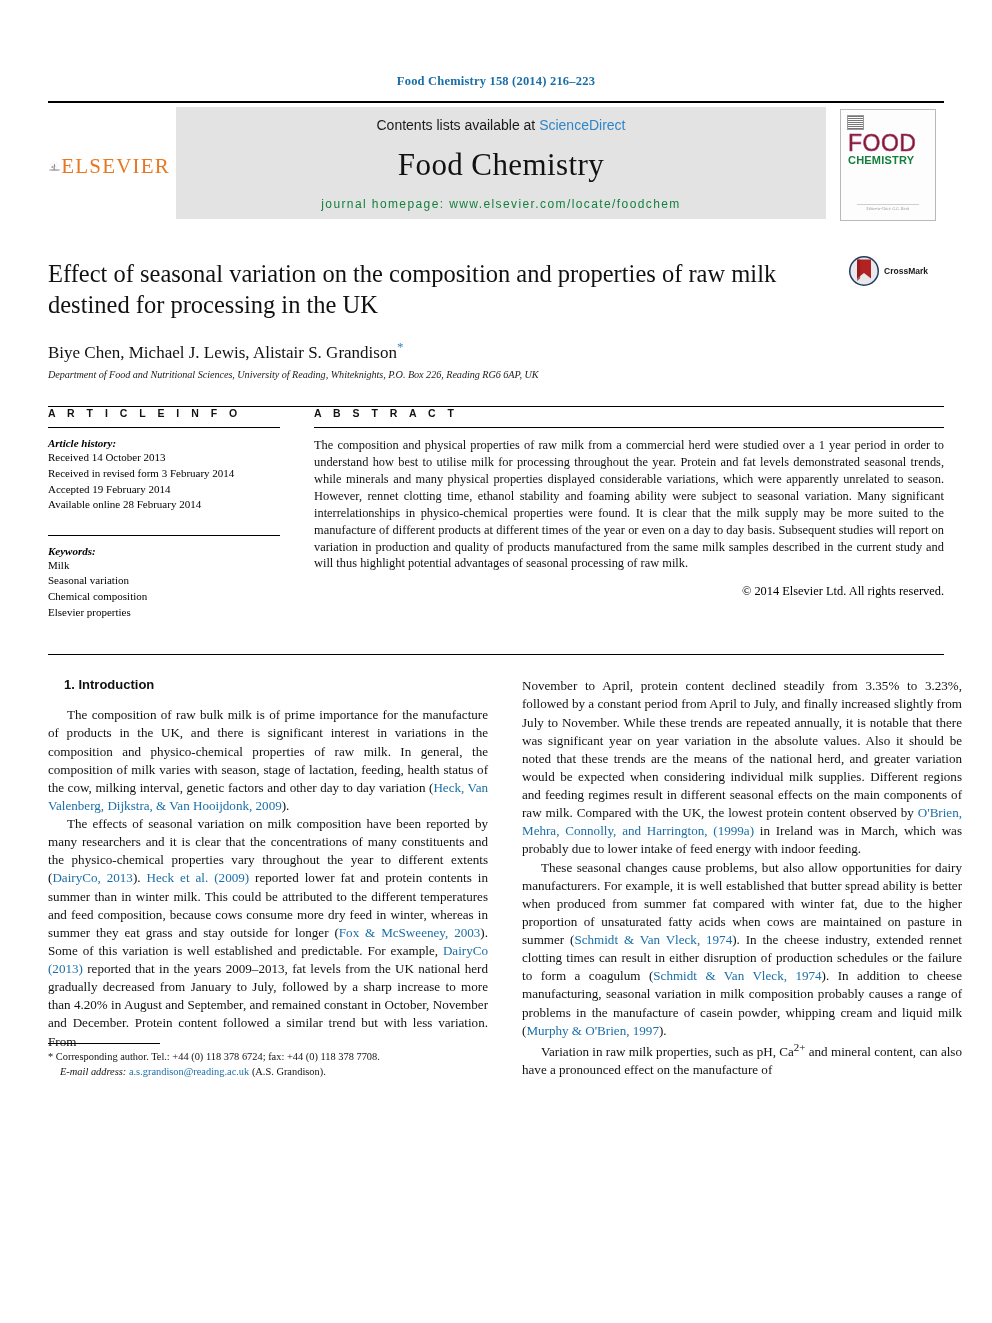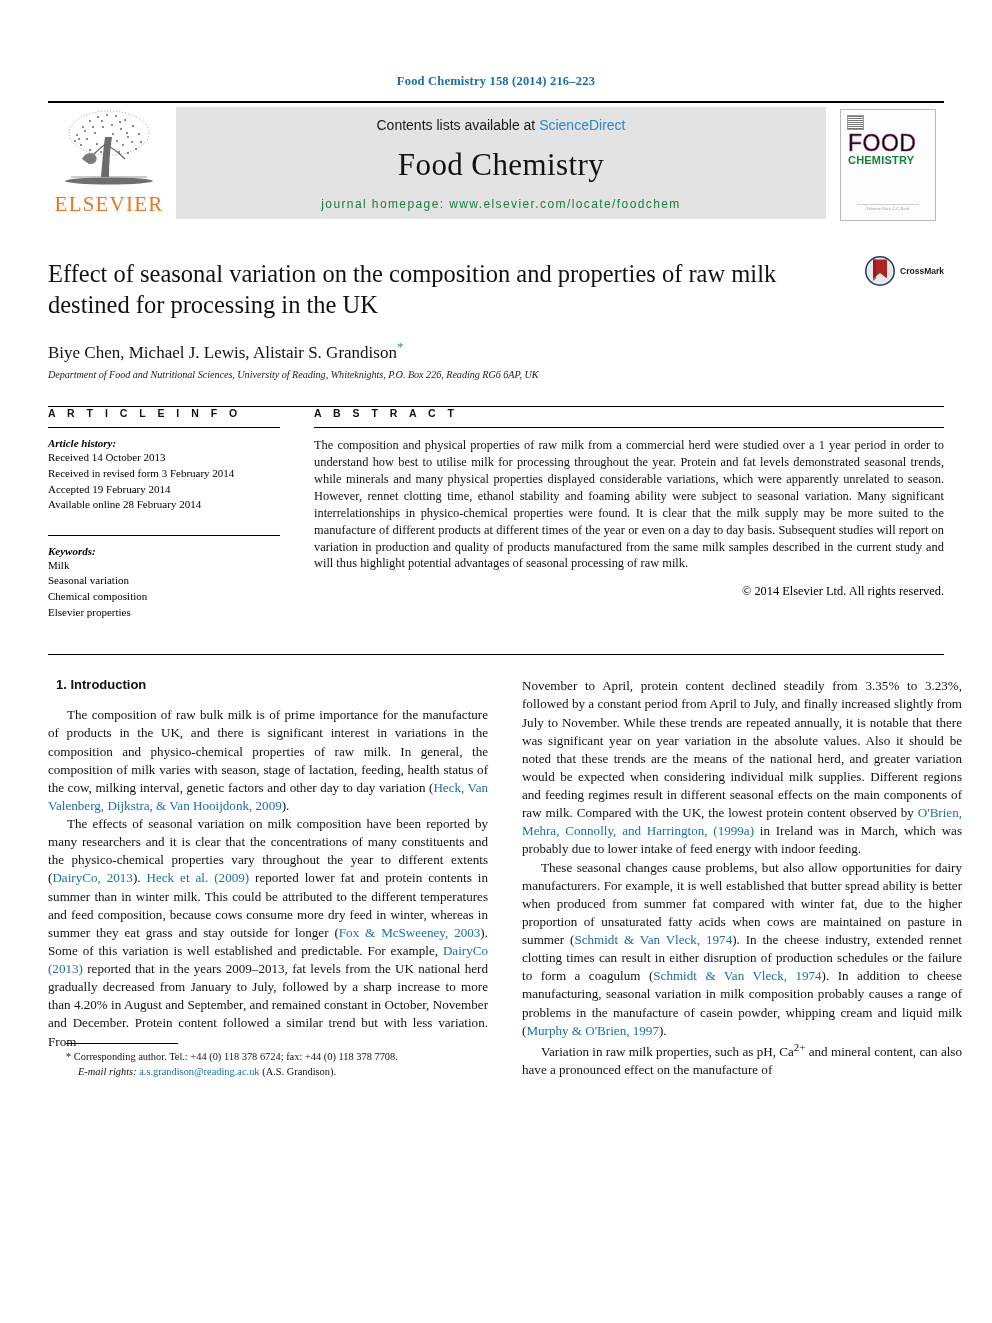--- a/index.html
+++ b/index.html
@@ -39,21 +39,21 @@
     margin: 12px 48px 0 48px;
     border-top: 2.5px solid #000;
     display: flex;
     align-items: stretch;
     height: 122px;
   }
   .masthead-left {
     width: 122px;
     flex: 0 0 122px;
     display: flex;
-    flex-direction: column;
+    flex-direction: row;
     align-items: center;
     justify-content: flex-start;
     padding-top: 4px;
     box-sizing: border-box;
   }
   .tree-svg { display:block; }
   .elsevier-word {
     font-family: "Liberation Serif", serif;
     color: #E87722;
     font-size: 21px;
@@ -117,21 +117,21 @@
     border: 1px solid #9a9a9a;
     background:
       repeating-linear-gradient(to bottom, #777 0 1px, transparent 1px 2px);
   }
   .cover-food {
     position: absolute;
     left: 7px; top: 22px;
     font-family: "Liberation Sans", sans-serif;
     font-size: 23px;
     letter-spacing: 0.5px;
-    color: #000000;
+    color: #7f1d1d;
     line-height: 1;
     -webkit-text-stroke: 0.6px #a63a86;
     font-weight: 300;
   }
   .cover-chem {
     position: absolute;
     left: 7px; top: 45px;
     font-family: "Liberation Sans", sans-serif;
     font-weight: bold;
     font-size: 11px;
@@ -175,21 +175,21 @@
   .affiliation {
     font-family: "Liberation Serif", serif;
     font-style: italic;
     font-size: 10.2px;
     margin-top: 7px;
     color: #222;
     letter-spacing: -0.05px;
   }
   .crossmark {
     position: absolute;
-    right: 0;
+    right: 16px;
     top: 30px;
     display: flex;
     align-items: center;
     gap: 4px;
   }
   .crossmark-label {
     font-family: "Liberation Sans", sans-serif;
     font-weight: bold;
     font-size: 8.5px;
     color: #1a1a1a;
@@ -258,21 +258,21 @@
   }
   .col {
     width: 440px;
     flex: 0 0 440px;
     position: relative;
   }
   h2.sec-title {
     font-family: "Liberation Sans", sans-serif;
     font-weight: bold;
     font-size: 13px;
-    margin: 0 0 14px 8px;
+    margin: 0 0 14px 16px;
     color: #111;
   }
   p.body-p {
     font-family: "Liberation Serif", serif;
     font-size: 13.1px;
     line-height: 1.385;
     text-align: justify;
     margin: 0;
     text-indent: 19px;
     color: #111;
@@ -280,21 +280,21 @@
   }
   p.body-p.cont { text-indent: 0; }
   a.ref, .ref {
     color: #1a6ea8;
     text-decoration: none;
   }
 
   
   .footnote-zone {
     position: absolute;
-    left: 18px;
+    left: 0;
     bottom: 0;
     width: 440px;
   }
   .fn-rule {
     border-top: 1px solid #000;
     width: 112px;
     margin-bottom: 6px;
   }
   .fn-line {
     font-family: "Liberation Serif", serif;
@@ -454,21 +454,21 @@
           <p class="body-p"><span>The effects of seasonal variation on milk composition have been reported by many researchers and it is clear that the concentrations of many constituents and the physico-chemical properties vary throughout the year to different extents (</span><span class="ref">DairyCo, 2013</span><span>). </span><span class="ref">Heck et al. (2009)</span><span> reported lower fat and protein contents in summer than in winter milk. This could be attributed to the different temperatures and feed composition, because cows consume more dry feed in winter, whereas in summer they eat grass and stay outside for longer (</span><span class="ref">Fox &amp; McSweeney, 2003</span><span>). Some of this variation is well established and predictable. For example, </span><span class="ref">DairyCo (2013)</span><span> reported that in the years 2009–2013, fat levels from the UK national herd gradually decreased from January to July, followed by a sharp increase to more than 4.20% in August and September, and remained constant in October, November and December. Protein content followed a similar trend but with less variation. From</span></p>
         </div>
 
       <div class="footnote-zone">
         <div class="fn-rule"></div>
         <div class="fn-line">
           <span>*</span>
           <span>Corresponding author. Tel.: +44 (0) 118 378 6724; fax: +44 (0) 118 378 7708.</span>
         </div>
         <div class="fn-line fn-indent">
-          <span class="ital">E-mail rights:</span>
+          <span class="ital">E-mail address:</span>
           <span class="ref">a.s.grandison@reading.ac.uk</span>
           <span>(A.S. Grandison).</span>
         </div>
       </div>
     </div>
 
     <div class="col">
       <div id="right-paras">
           <p class="body-p cont"><span>November to April, protein content declined steadily from 3.35% to 3.23%, followed by a constant period from April to July, and finally increased slightly from July to November. While these trends are repeated annually, it is notable that there was significant year on year variation in the absolute values. Also it should be noted that these trends are the means of the national herd, and greater variation would be expected when considering individual milk supplies. Different regions and feeding regimes result in different seasonal effects on the main components of raw milk. Compared with the UK, the lowest protein content observed by </span><span class="ref">O'Brien, Mehra, Connolly, and Harrington, (1999a)</span><span> in Ireland was in March, which was probably due to lower intake of feed energy with indoor feeding.</span></p>
           <p class="body-p"><span>These seasonal changes cause problems, but also allow opportunities for dairy manufacturers. For example, it is well established that butter spread ability is better when produced from summer fat compared with winter fat, due to the higher proportion of unsaturated fatty acids when cows are maintained on pasture in summer (</span><span class="ref">Schmidt &amp; Van Vleck, 1974</span><span>). In the cheese industry, extended rennet clotting times can result in either disruption of production schedules or the failure to form a coagulum (</span><span class="ref">Schmidt &amp; Van Vleck, 1974</span><span>). In addition to cheese manufacturing, seasonal variation in milk composition probably causes a range of problems in the manufacture of casein powder, whipping cream and liquid milk (</span><span class="ref">Murphy &amp; O'Brien, 1997</span><span>).</span></p>

